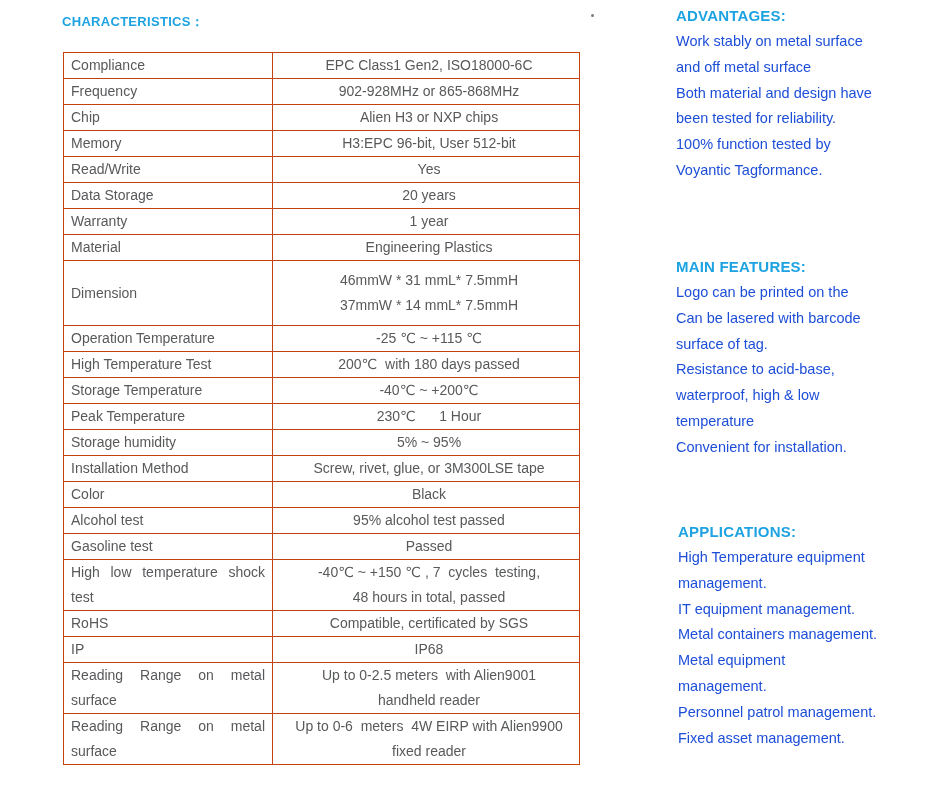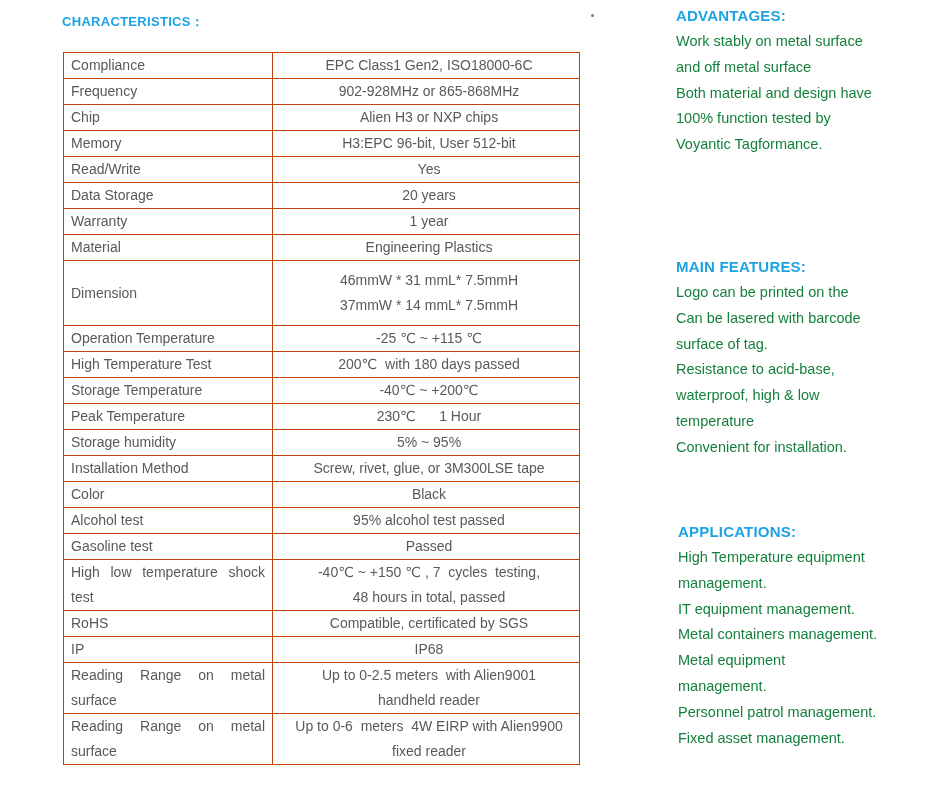--- a/index.html
+++ b/index.html
@@ -66,21 +66,21 @@
   .side-section h2 {
     margin: 0; padding: 0;
     font-size: 15px; font-weight: bold;
     color: #1da3e2;
     line-height: 26px;
     letter-spacing: 0.2px;
   }
   .side-section .line {
     font-size: 14.5px;
     line-height: 25.8px;
-    color: #15803d;
+    color: #1d4ed8;
   }
 </style>
 </head>
 <body>
 
 <h1 class="doc-title">CHARACTERISTICS：</h1>
 
 <span class="stray-dot"></span>
 
 <table class="spec">
@@ -184,20 +184,21 @@
     </tbody>
 </table>
 
 <div class="right-col">
   <section class="side-section sec-advantages">
     <h2>ADVANTAGES:</h2>
     <div>
         <div class="line">Work stably on metal surface</div>
         <div class="line">and off metal surface</div>
         <div class="line">Both material and design have</div>
+        <div class="line">been tested for reliability.</div>
         <div class="line">100% function tested by</div>
         <div class="line">Voyantic Tagformance.</div>
       </div>
   </section>
   <section class="side-section sec-features">
     <h2>MAIN FEATURES:</h2>
     <div>
         <div class="line">Logo can be printed on the</div>
         <div class="line">Can be lasered with barcode</div>
         <div class="line">surface of tag.</div>

